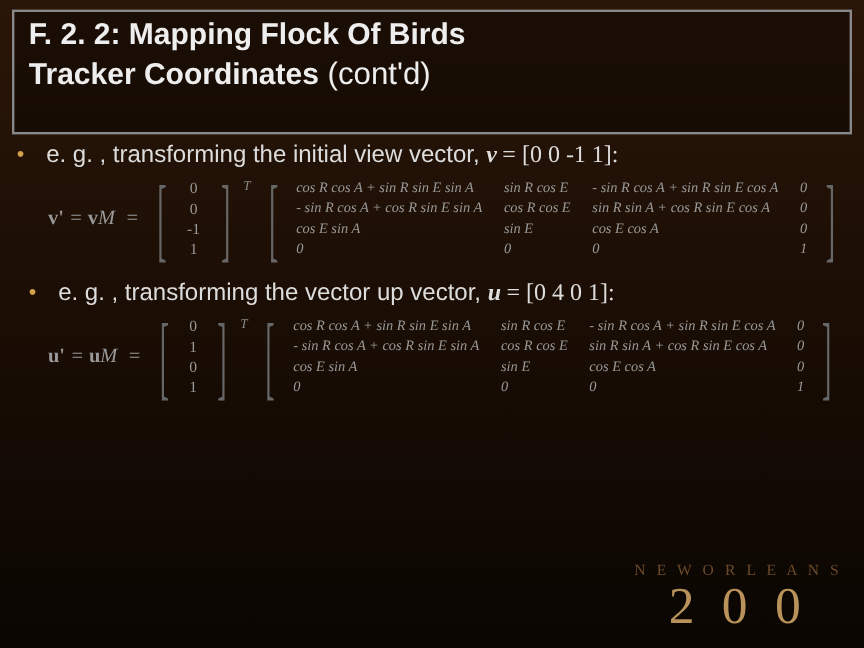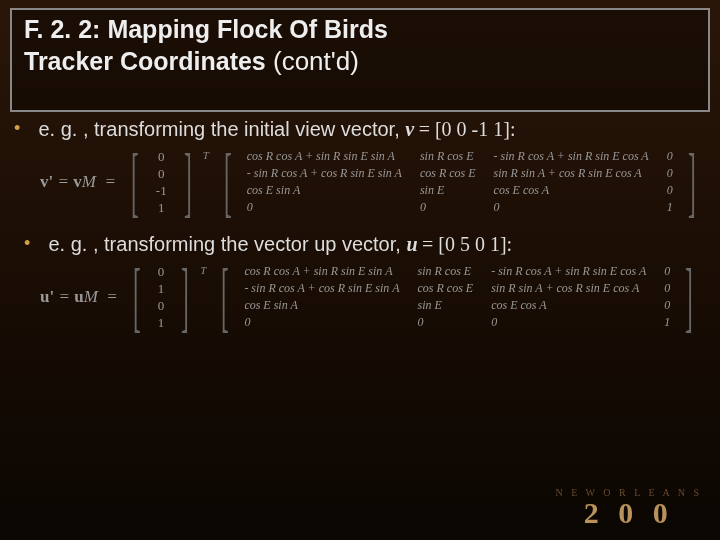--- a/index.html
+++ b/index.html
@@ -18,23 +18,23 @@
 .matrix-block{margin:8px 0 18px 26px;display:flex;align-items:center;gap:6px;color:#888;font-family:'Times New Roman',serif}
 .lhs{font-size:17px;font-style:italic;white-space:nowrap;color:#999}
 .bold{font-weight:bold;font-style:normal}
 .br-l,.br-r{font-size:78px;line-height:64px;color:#666;font-weight:100;transform:scaleX(.3)}
 .colvec{display:flex;flex-direction:column;font-size:13px;color:#999;gap:2px;text-align:center;padding:0 2px}
 .colvec span{height:15px;line-height:15px}
 .sup{font-size:11px;font-style:italic;align-self:flex-start;margin-left:-4px}
 .bigmat{display:grid;grid-template-columns:repeat(4,auto);column-gap:18px;row-gap:2px;font-size:12px;color:#999;align-items:center}
 .bigmat span{white-space:nowrap;font-style:italic;text-align:left}
 .logo{position:absolute;bottom:10px;right:18px;text-align:center;color:#b8925a;font-family:'Times New Roman',serif}
-.logo .yr{font-size:30px;letter-spacing:6px;font-weight:700}
+.logo .yr{font-size:43px;letter-spacing:6px;font-weight:400}
 .logo .sg{font-size:9px;letter-spacing:7px;color:#8a6a3a}
-.logo .city{font-size:10px;letter-spacing:3px;color:#6a4a2a;margin-bottom:-2px}
+.logo .city{font-size:13px;letter-spacing:3px;color:#6a4a2a;margin-bottom:-2px}
 </style>
 </head>
 <body>
 
 <div class="slide">
 
   <div class="title-box">
     <h1>
       <span>F. 2. 2: </span><span>Mapping Flock Of Birds</span><br>
       <span class="under">Tracker Coordinates</span><span class="sub"> (cont'd)</span>
@@ -90,21 +90,21 @@
           <span>0</span>
           <span>1</span>
       </div>
       <span class="br-r">]</span>
     </div>
 
     <div class="row" style="margin-left:10px">
       <span class="b">•</span>
       <span class="txt">e. g. , transforming the vector up vector, </span>
       <span class="txt vec" style="font-weight:bold">u</span>
-      <span class="txt eq"> = [0 5 0 1]:</span>
+      <span class="txt eq"> = [0 4 0 1]:</span>
     </div>
 
     <div class="matrix-block">
       <span class="lhs"><span class="bold">u'</span> = <span class="bold">u</span><span>M</span>&nbsp;&nbsp;=</span>
       <span class="br-l">[</span>
       <div class="colvec">
         <span>0</span>
         <span>1</span>
         <span>0</span>
         <span>1</span>

